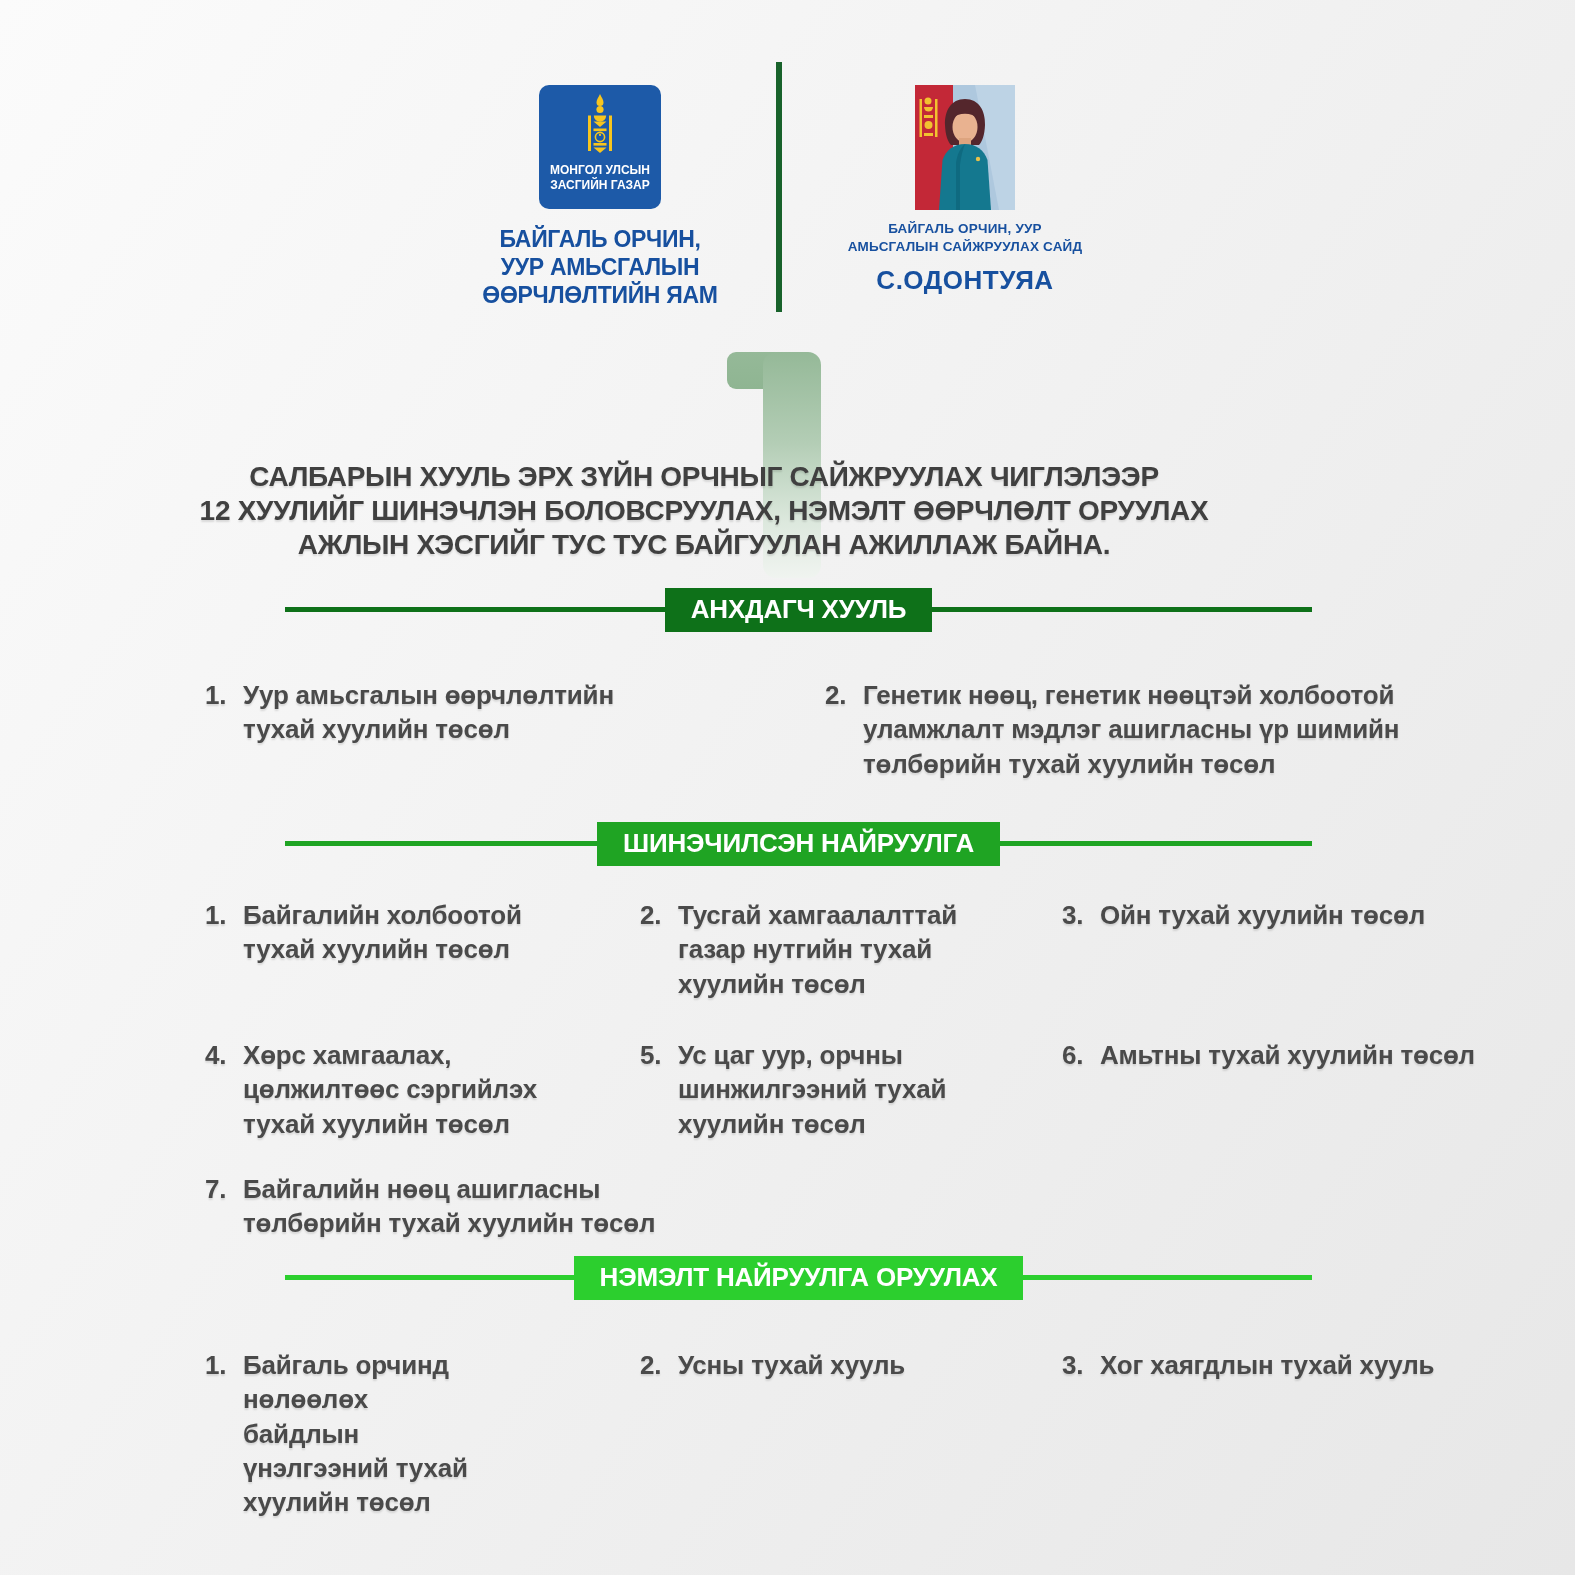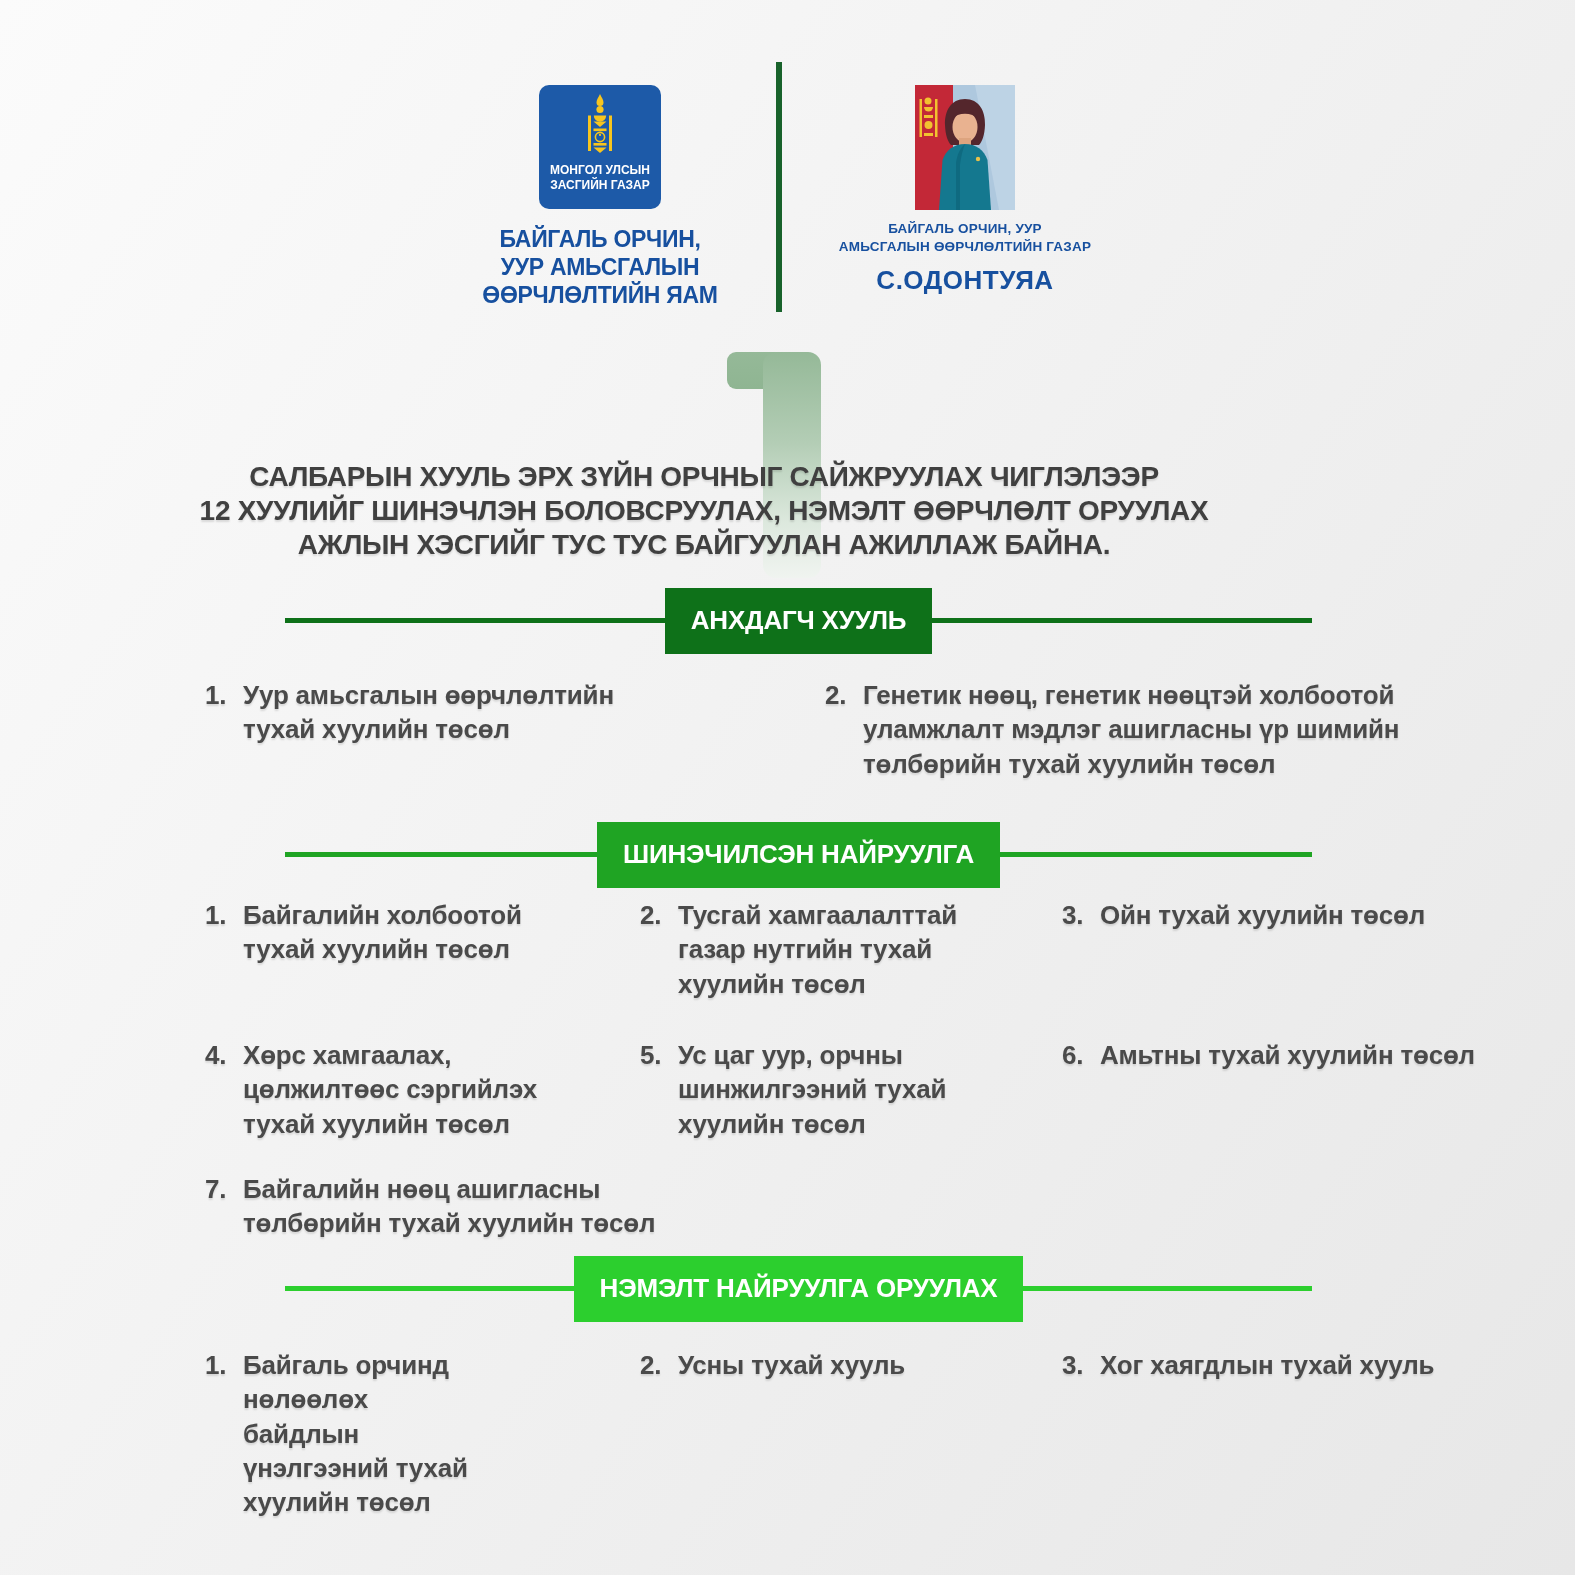--- a/index.html
+++ b/index.html
@@ -45,21 +45,21 @@
     text-shadow:0 2px 2px rgba(0,0,0,0.12);
   }
   
   .section-row{position:absolute;left:285px;width:1027px;display:flex;align-items:center;z-index:2;}
   .row-1{top:588px;}
   .row-2{top:822px;}
   .row-3{top:1256px;}
   .section-line{flex:1;height:5px;}
   .badge{
     color:#ffffff;font-weight:bold;font-size:26px;line-height:1.15;
-    padding:18px 26px;white-space:nowrap;letter-spacing:-0.2px;
+    padding:7px 26px;white-space:nowrap;letter-spacing:-0.2px;
   }
   
   .item{
     position:absolute;display:flex;color:#4a4a4a;font-weight:bold;font-size:26px;
     line-height:1.32;letter-spacing:-0.2px;text-shadow:0 2px 2px rgba(0,0,0,0.12);
   }
   .item .num{flex:0 0 38px;}
   .item .txt{flex:1;}
   
   .s1i1{left:205px;top:678px;width:430px;}
@@ -128,21 +128,21 @@
         <path d="M50 14 C36 14 29.5 26 30 40 C30.3 50 33 57 36 60 L64 60 C67 57 69.7 50 70 40 C70.5 26 64 14 50 14 Z" fill="#54262c"></path>
         <ellipse cx="50" cy="42" rx="12.5" ry="15.5" fill="#e9b290"></ellipse>
         <path d="M37 34 C39 23 61 23 63 34 C57 27 43 27 37 34 Z" fill="#54262c"></path>
         <rect x="44" y="53" width="12" height="9" fill="#dda47f"></rect>
         <path d="M50 59 C39 59 31 65 27.5 75 L24 125 L76 125 L72.5 75 C69 65 61 59 50 59 Z" fill="#14788f"></path>
         <path d="M50 59 C45 63 42 70 41 78 L41 125 L45 125 L45 80 C46 71 48 64 50 59 Z" fill="#0f6a80"></path>
         <circle cx="63" cy="74" r="2.2" fill="#e8c24a"></circle>
       </svg>
     </div>
     <div class="minister-title">БАЙГАЛЬ ОРЧИН, УУР
-АМЬСГАЛЫН ӨӨРЧЛӨЛТИЙН ГАЗАР</div>
+АМЬСГАЛЫН САЙЖРУУЛАХ САЙД</div>
     <div class="minister-name">С.ОДОНТУЯА</div>
   </div>
 
   <div class="big-one">
     <div class="one-flag"></div>
     <div class="one-stem"></div>
   </div>
 
   <div class="headline">
     <div>САЛБАРЫН ХУУЛЬ ЭРХ ЗҮЙН ОРЧНЫГ САЙЖРУУЛАХ ЧИГЛЭЛЭЭР</div>

